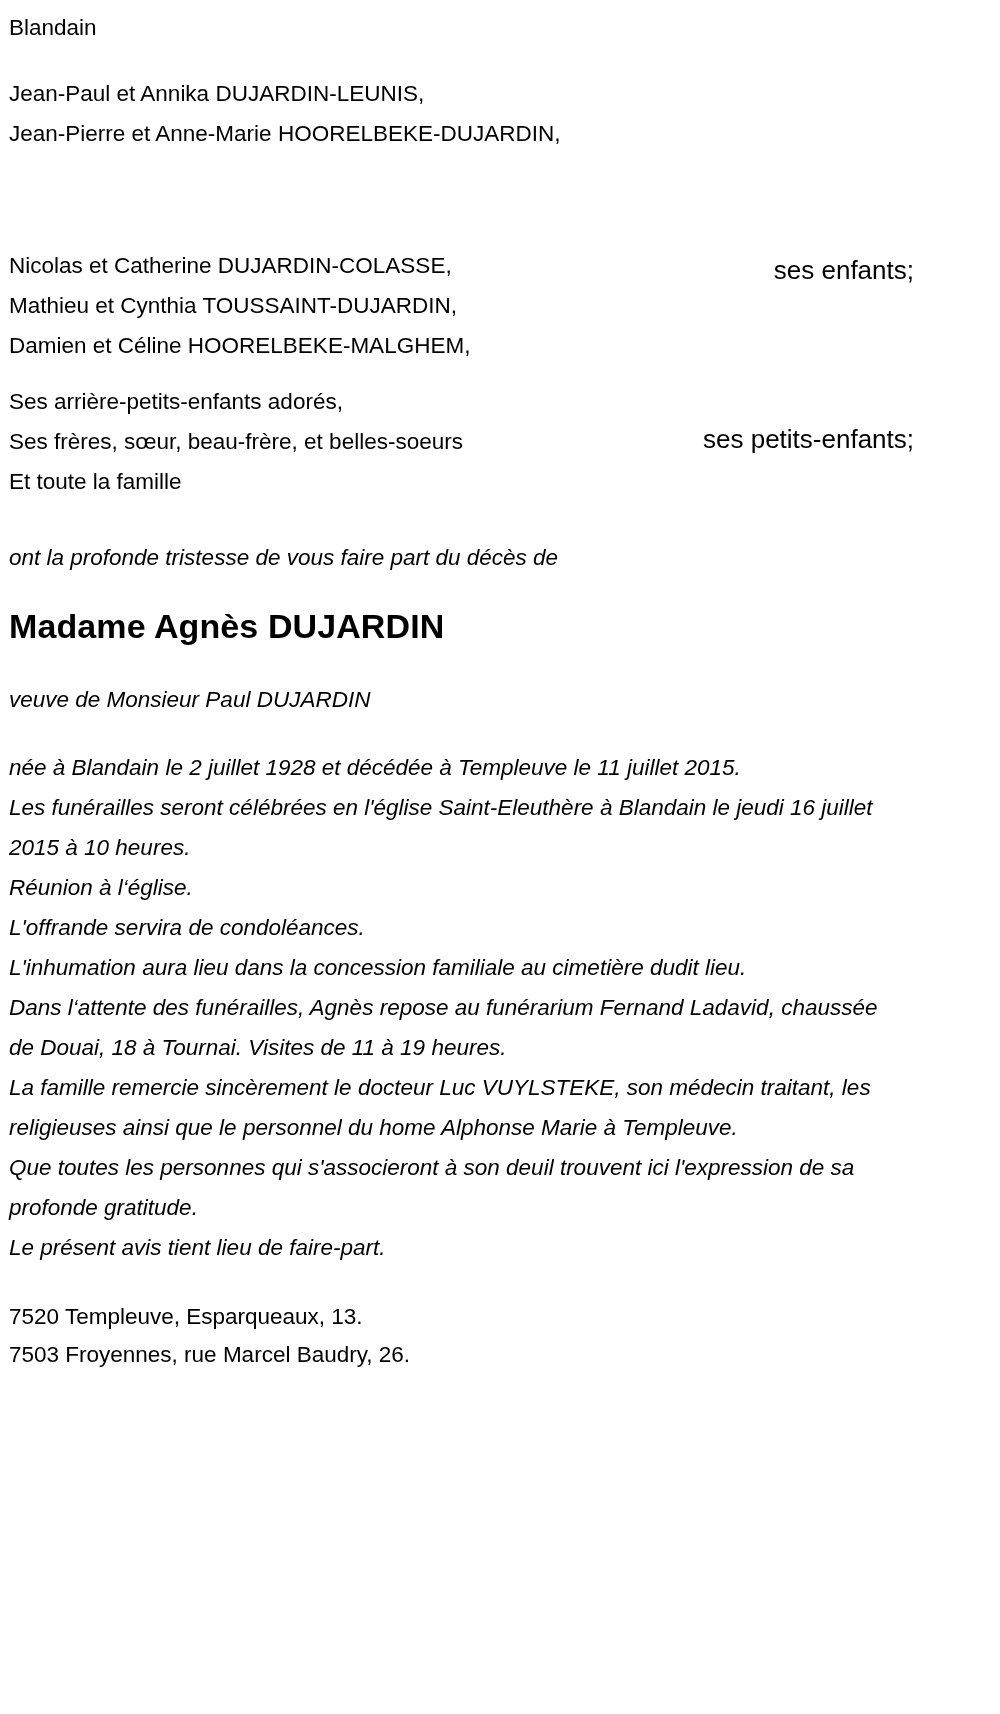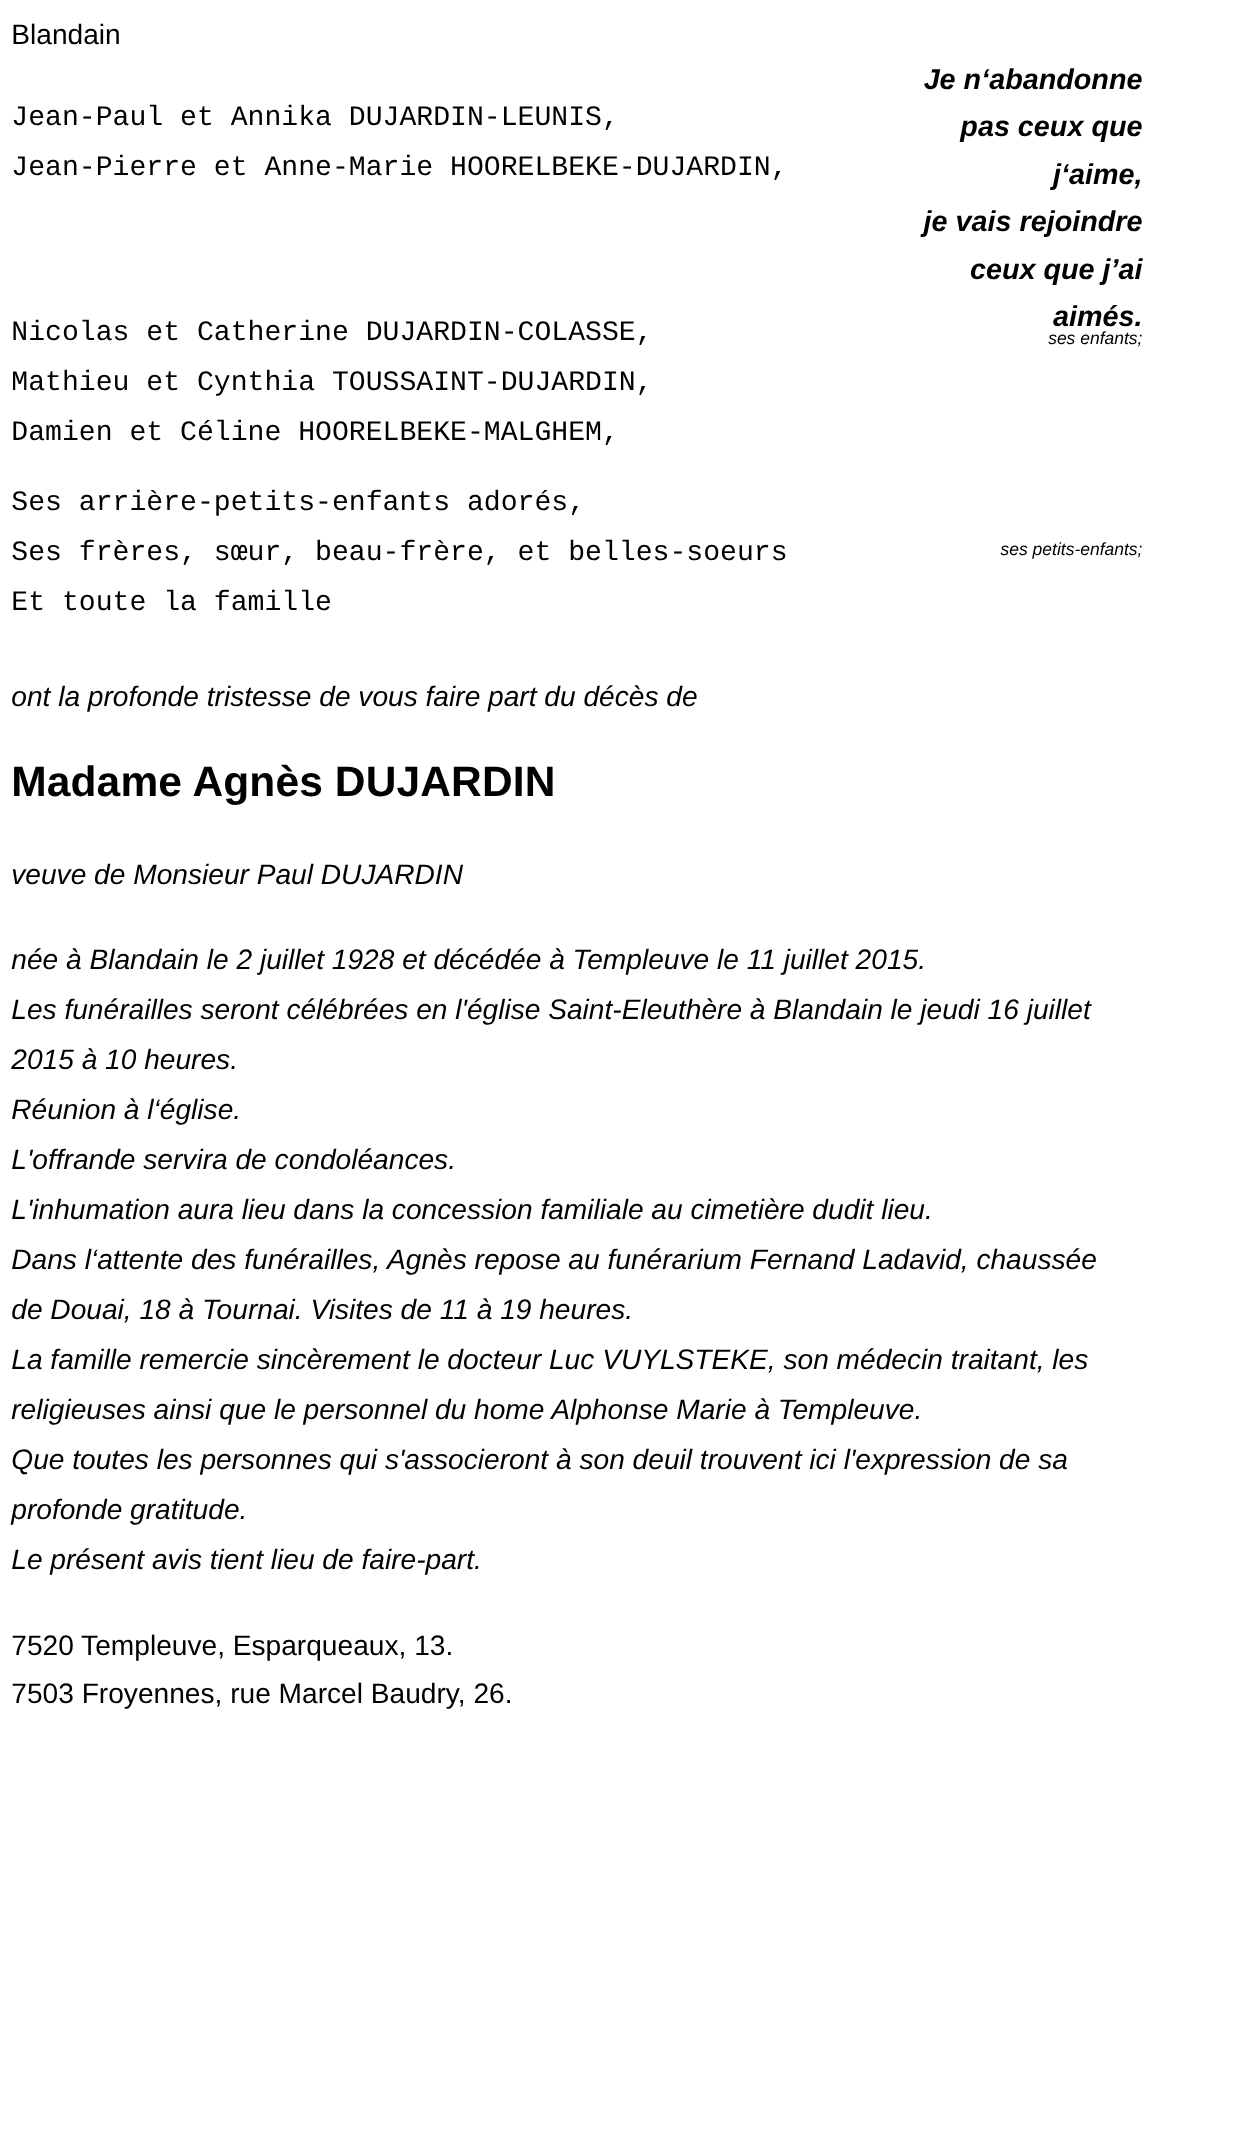--- a/index.html
+++ b/index.html
@@ -32,27 +32,25 @@
     line-height: 40px;
     white-space: pre;
   }
 
   
   .header-zone {
     position: relative;
   }
   .names-col {
     width: 680px;
-    font-family: Liberation Mono, monospace;
   }
   .role-label {
     position: absolute;
     right: 0;
-    font-style: italic;
-    font-size: 14px;
+    font-size: 26px;
     line-height: 28px;
     white-space: nowrap;
     text-align: right;
   }
 
   
   .epigraph {
     position: absolute;
     right: 0;
     top: 36px;
@@ -96,28 +94,20 @@
 </style>
 </head>
 <body>
 
 <div class="page">
 
   <div class="header-zone">
 
     <div class="line">Blandain</div>
 
-    <div class="epigraph">
-      <span class="q-line">Je n‘abandonne</span>
-      <span class="q-line">pas ceux que</span>
-      <span class="q-line">j‘aime,</span>
-      <span class="q-line">je vais rejoindre</span>
-      <span class="q-line">ceux que j’ai</span>
-      <span class="q-line">aimés.</span>
-    </div>
 
     <div class="spacer-md"></div>
 
     <div class="names-col">
       <div class="line">Jean-Paul et Annika DUJARDIN-LEUNIS,</div>
       <div class="line">Jean-Pierre et Anne-Marie HOORELBEKE-DUJARDIN,</div>
     </div>
 
     <div class="role-label" style="top:248px;">ses enfants;</div>
 

